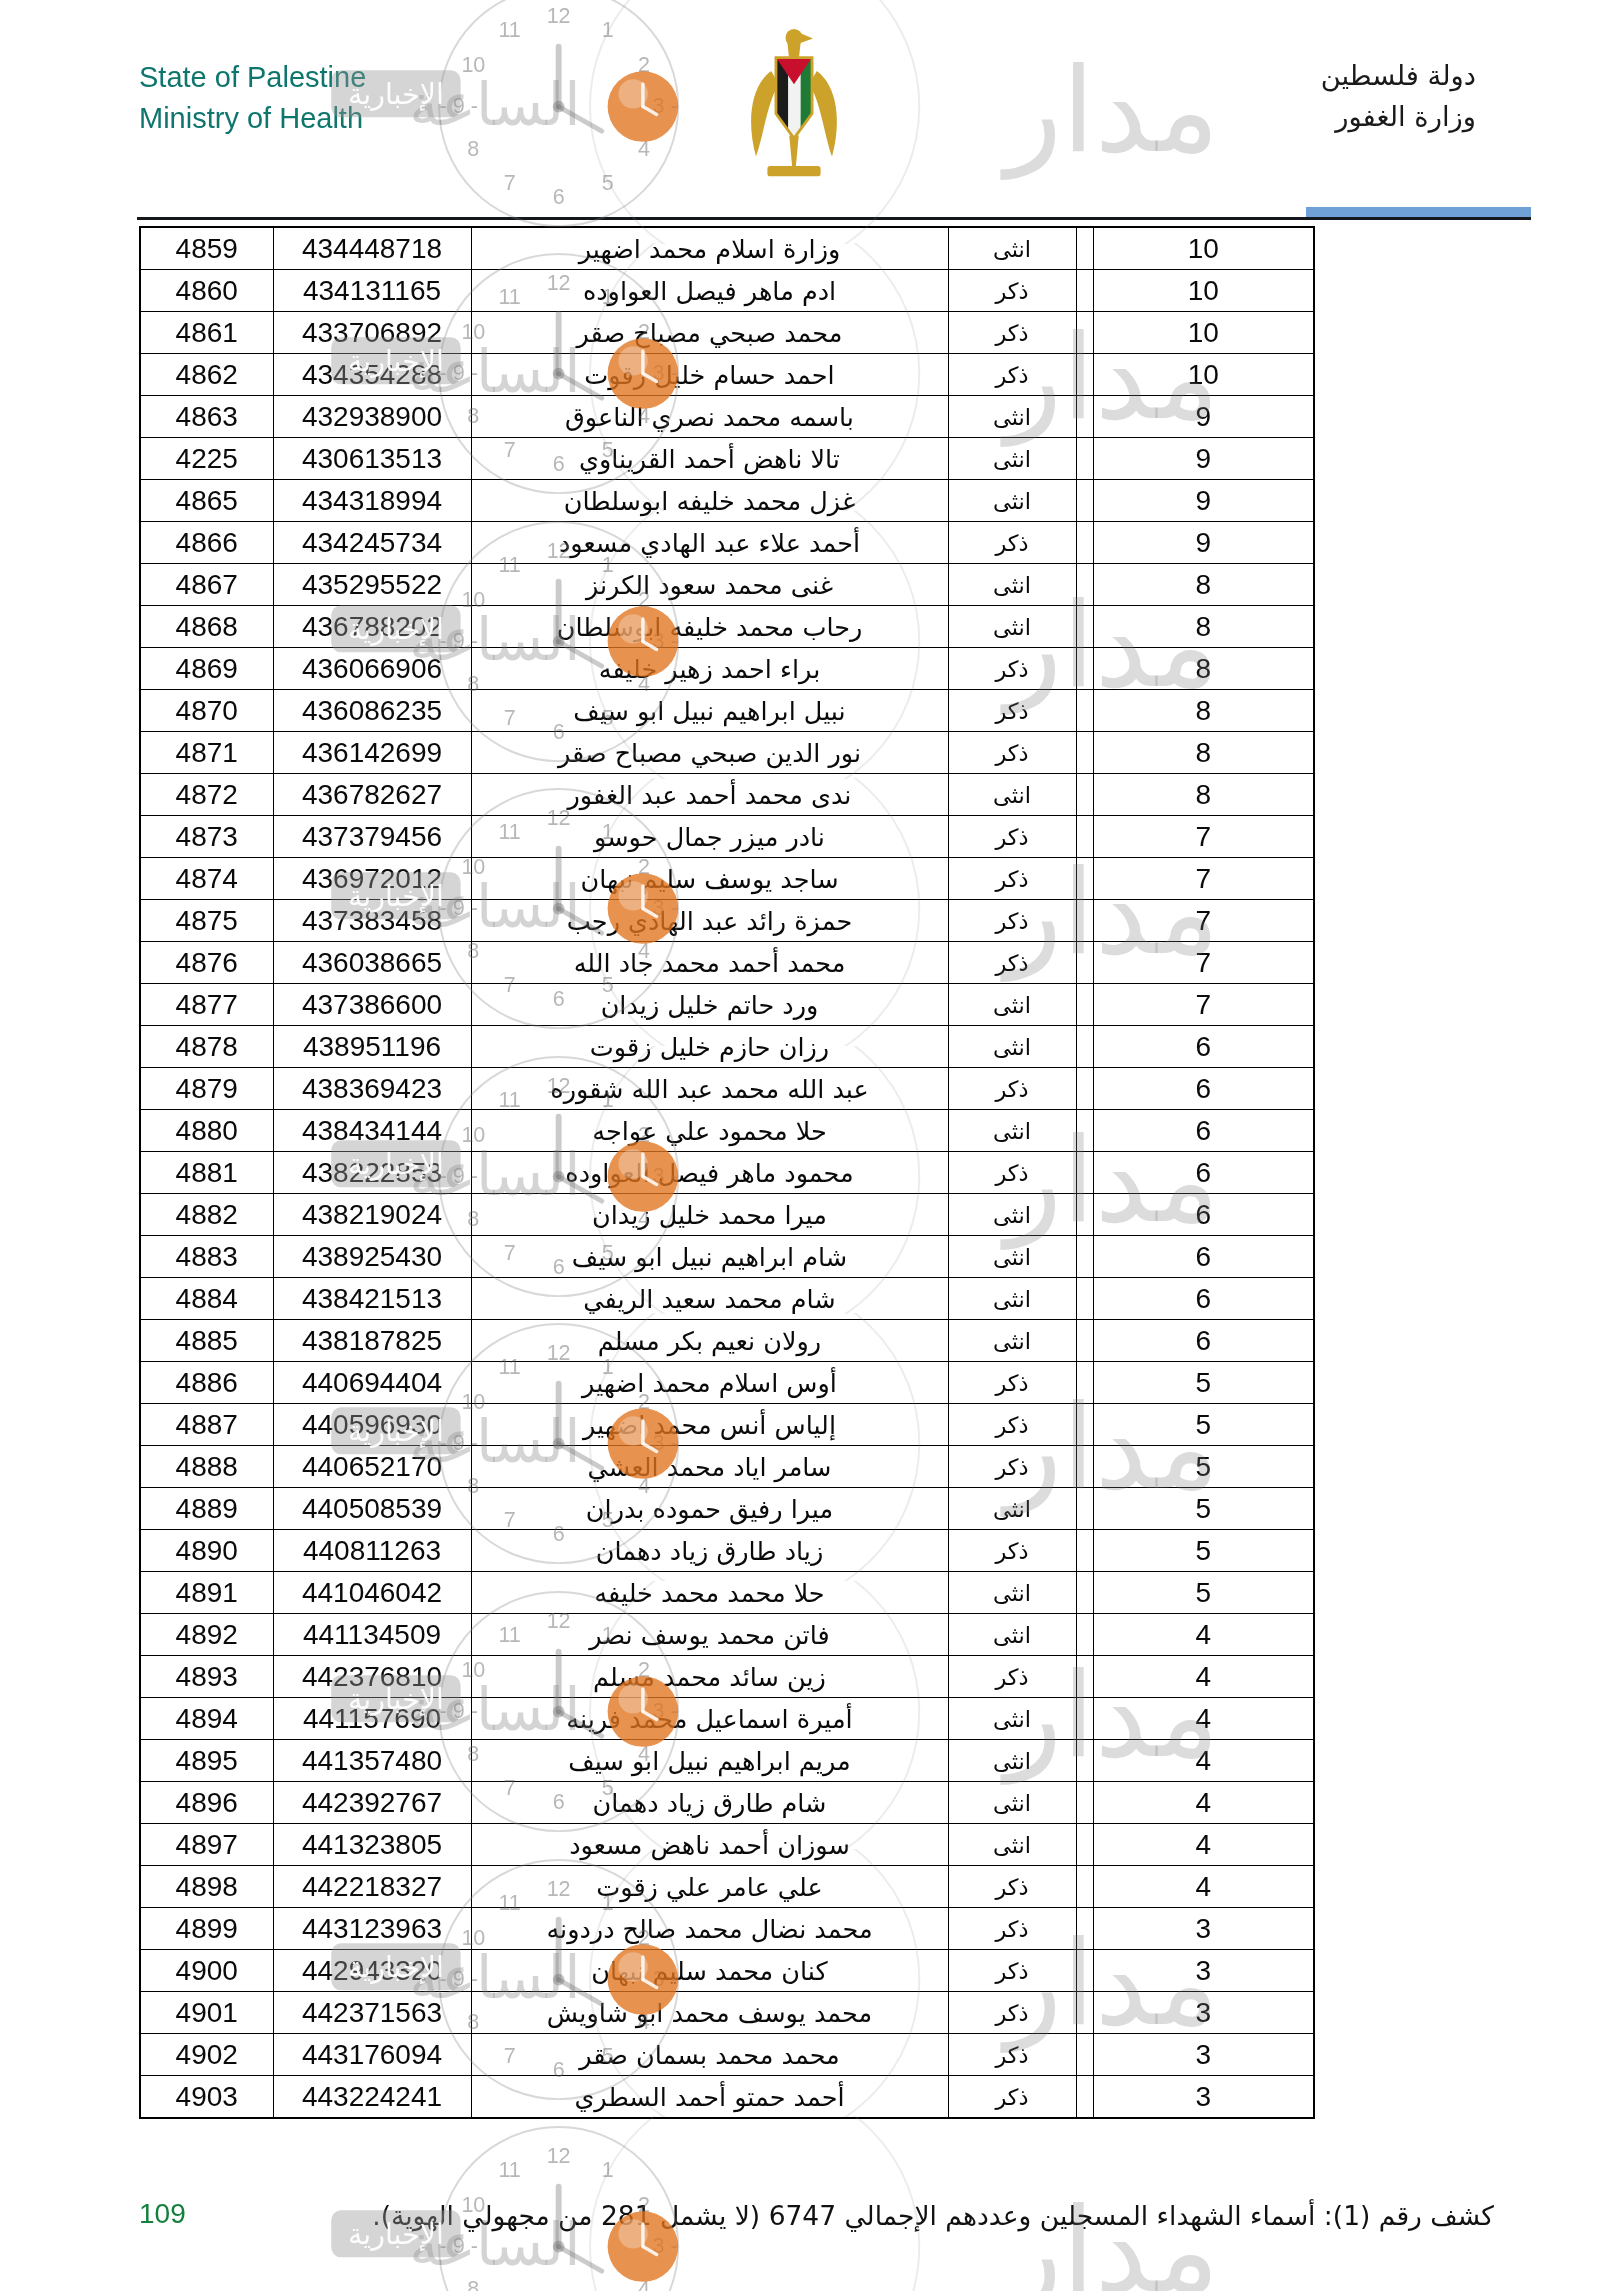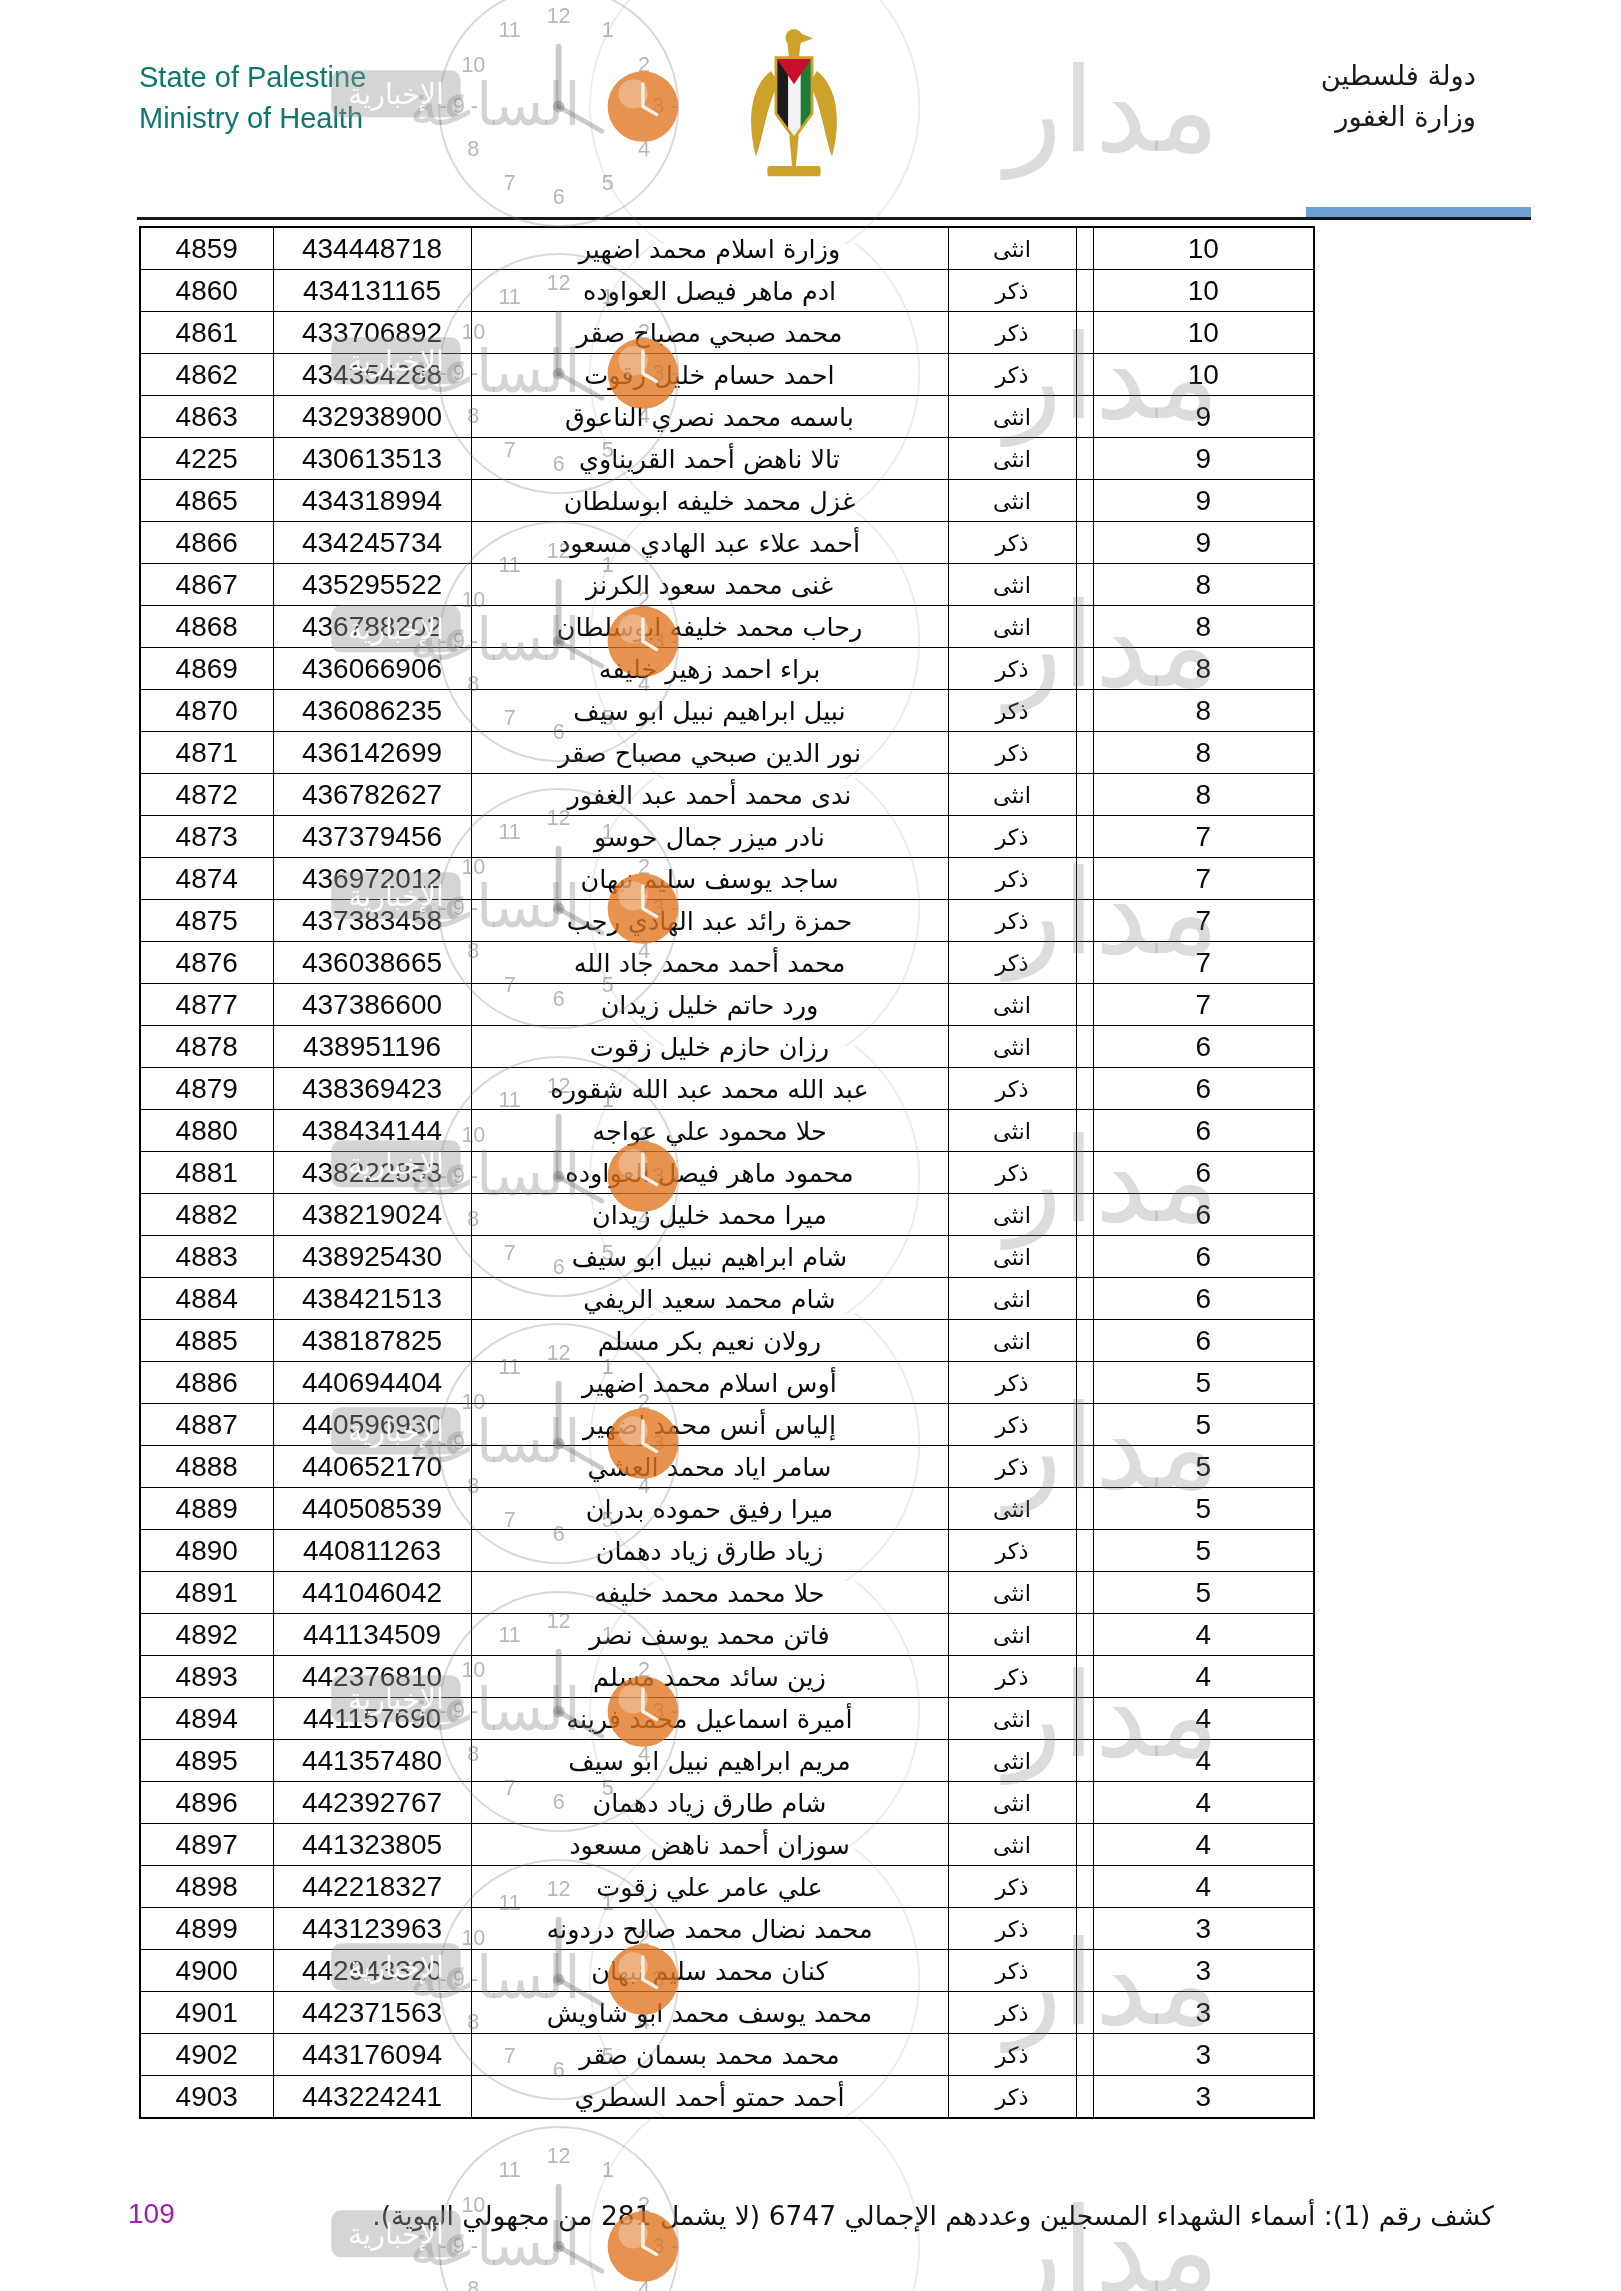--- a/index.html
+++ b/index.html
@@ -20,21 +20,21 @@
              table-layout:fixed;border:2px solid #000;}
   .doc-table td{border:1px solid #000;height:41px;text-align:center;vertical-align:middle;
                 padding:0;white-space:nowrap;overflow:hidden;color:#0a0a0a;}
   .td-no{font:28px "Liberation Sans",sans-serif;}
   .td-id{font:28px "Liberation Sans",sans-serif;}
   .td-name{font:25.5px "DejaVu Sans",sans-serif;direction:rtl;}
   .td-gender{font:22.5px "DejaVu Sans",sans-serif;margin-top:20px;}
   .td-age{font:28px "Liberation Sans",sans-serif;}
 
   
-  .footer-left{position:absolute;left:128px;top:2198px;font:28px "Liberation Sans",sans-serif;color:#a21caf;}
+  .footer-left{position:absolute;left:139px;top:2198px;font:28px "Liberation Sans",sans-serif;color:#15803d;}
   .footer-right{position:absolute;right:127px;top:2200px;font:26.5px "DejaVu Sans",sans-serif;
                 color:#111;direction:rtl;text-align:left;}
 
   
   .watermark-layer{position:absolute;inset:0;z-index:6;pointer-events:none;}
   .wm-tile{position:absolute;left:0;}
   .wm-ring{fill:none;stroke:rgba(125,125,125,.30);stroke-width:2;}
   .wm-ring-faint{stroke:rgba(135,135,135,.16);}
   .wm-num{font:22px "Liberation Sans",sans-serif;fill:rgba(95,95,95,.45);text-anchor:middle;}
   .wm-hand{stroke:rgba(105,105,105,.35);stroke-linecap:round;}

